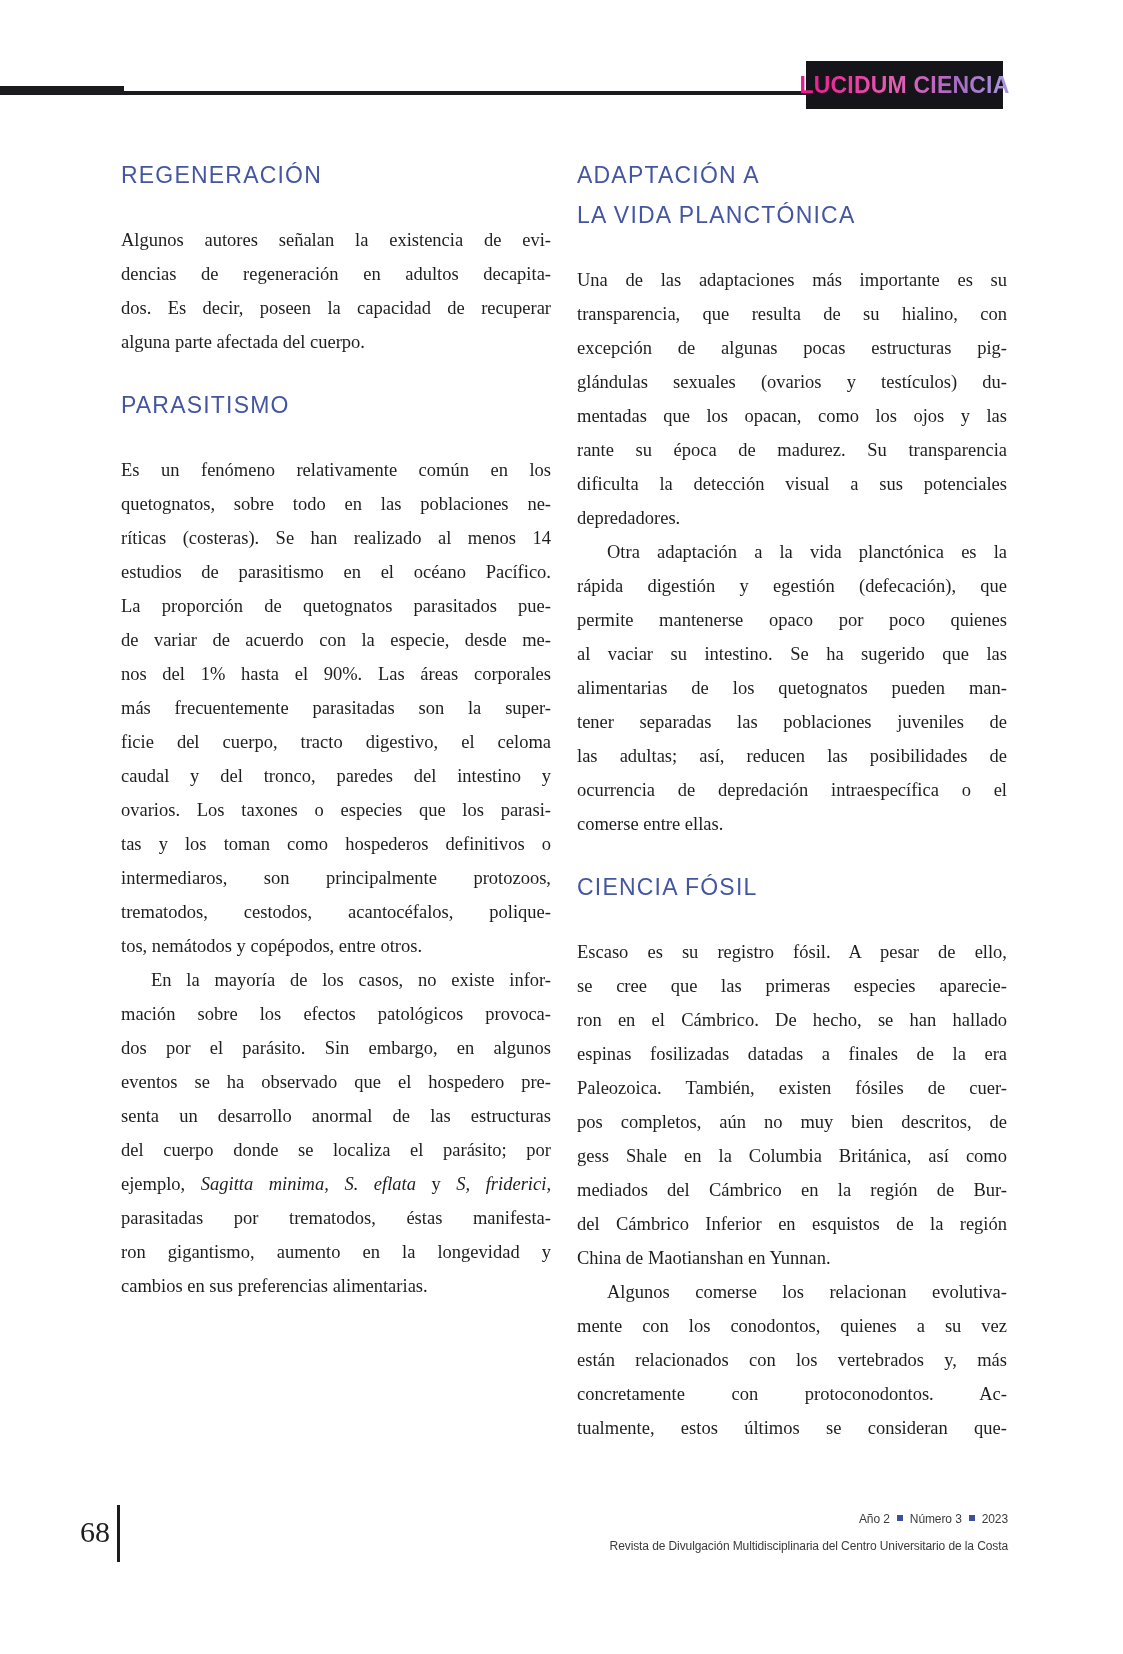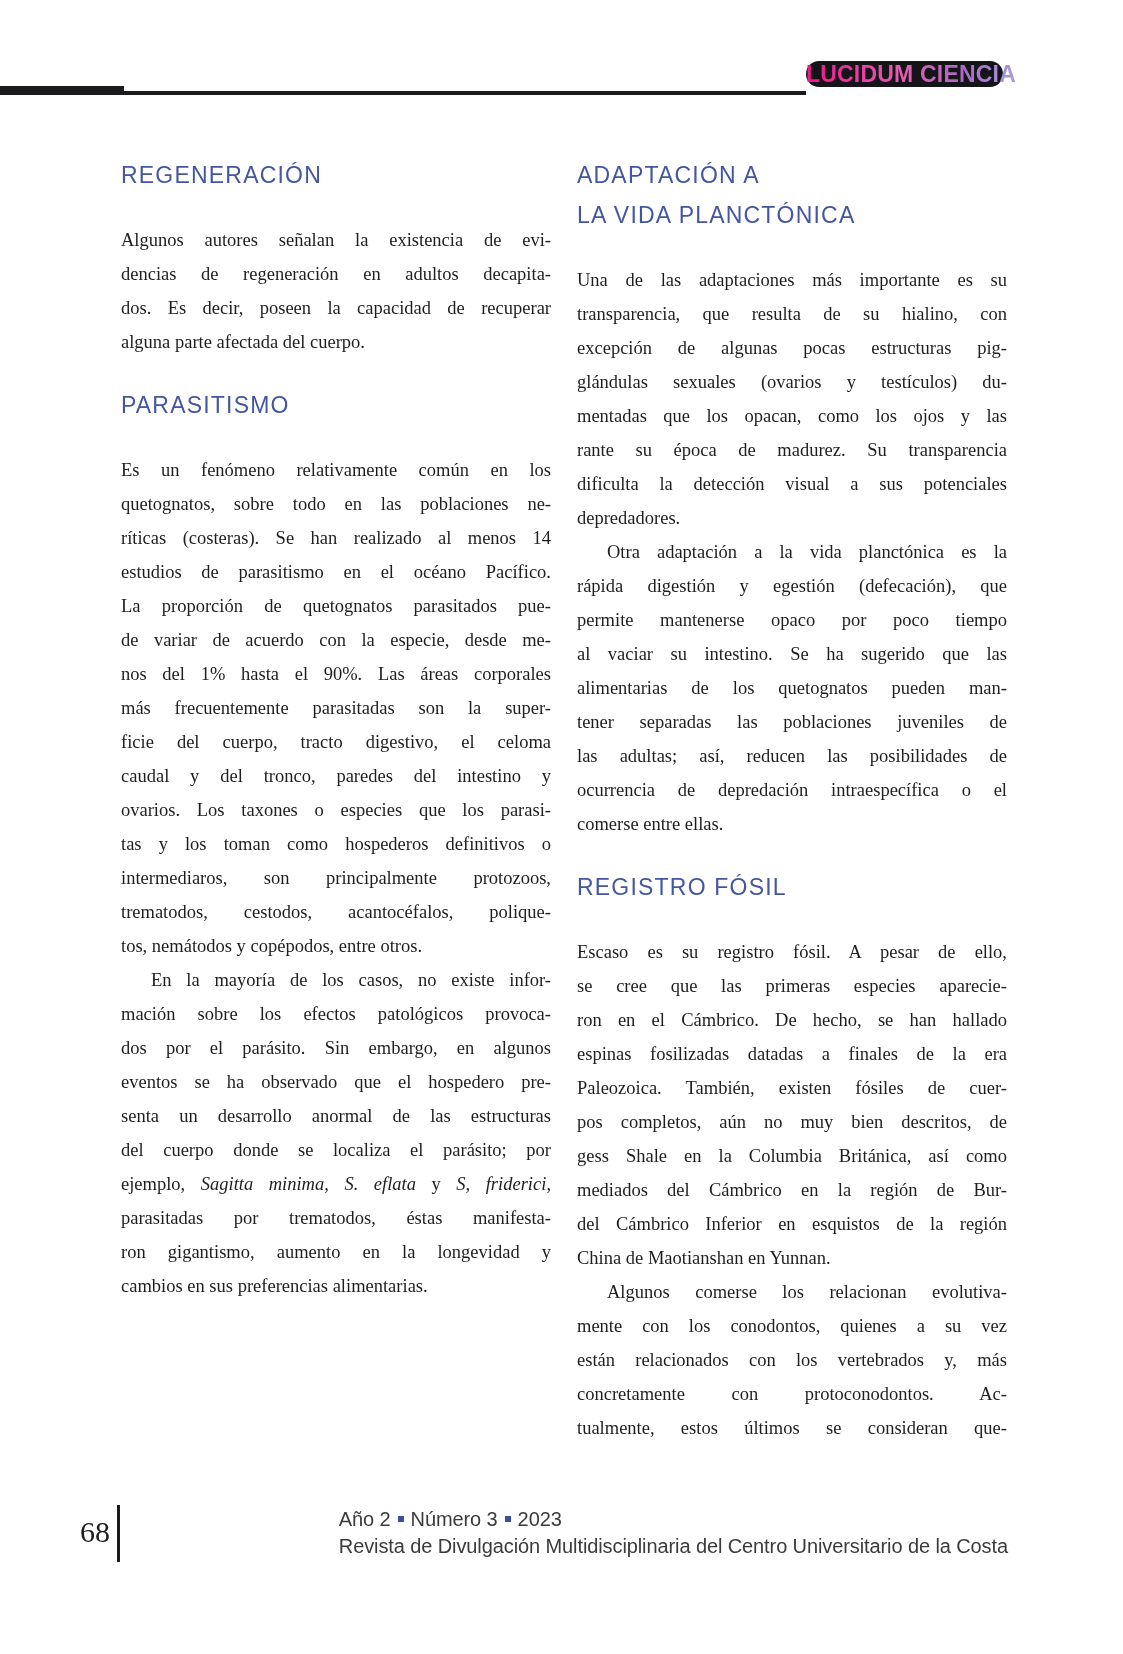--- a/index.html
+++ b/index.html
@@ -15,23 +15,23 @@
   
   .rule-thin{
     position:absolute;left:0;top:91px;width:806px;height:4px;
     background:#1b1b1d;
   }
   .rule-thick{
     position:absolute;left:0;top:86px;width:124px;height:9px;
     background:#1b1b1d;
   }
   .logo-box{
-    position:absolute;left:806px;top:61px;width:197px;height:26px;
+    position:absolute;left:806px;top:61px;width:197px;height:48px;
     background:var(--logo-bg, #151519);
-    display:flex;align-items:center;justify-content:flex-start;border-radius:17px;
+    display:flex;align-items:center;justify-content:center;
   }
   .logo-text{
     font-family:"Liberation Sans", sans-serif;
     font-weight:bold;
     font-size:23px;
     letter-spacing:0.2px;
     white-space:nowrap;
     background:linear-gradient(90deg,
       var(--logo-g1,#ee168e) 0%,
       var(--logo-g2,#e85cb2) 45%,
@@ -72,22 +72,23 @@
     text-align:right;
     font-size:30px;line-height:44px;
     color:#1e1e20;
   }
   .page-number-bar{
     position:absolute;left:117px;top:1505px;width:3px;height:57px;
     background:#1b1b1d;
   }
   .footer-right{
     position:absolute;right:115px;top:1506px;
+    text-align:right;
     font-family:"Liberation Sans", sans-serif;
-    font-size:20px;line-height:27px;
+    font-size:12px;line-height:27px;
     color:#3b3b3d;
     letter-spacing:-0.1px;
   }
   .sq{
     display:inline-block;width:6px;height:6px;
     background:var(--bullet-color,#3d4fa0);
     margin:0 7px 3px 7px;
     vertical-align:middle;
   }
 </style>
@@ -158,30 +159,30 @@
         <div class="line">excepción de algunas pocas estructuras pig-</div>
         <div class="line">glándulas sexuales (ovarios y testículos) du-</div>
         <div class="line">mentadas que los opacan, como los ojos y las</div>
         <div class="line">rante su época de madurez. Su transparencia</div>
         <div class="line">dificulta la detección visual a sus potenciales</div>
         <div class="line last">depredadores.</div>
       </div>
       <div class="para">
         <div class="line indent">Otra adaptación a la vida planctónica es la</div>
         <div class="line">rápida digestión y egestión (defecación), que</div>
-        <div class="line">permite mantenerse opaco por poco tiempo</div>
+        <div class="line">permite mantenerse opaco por poco quienes</div>
         <div class="line">al vaciar su intestino. Se ha sugerido que las</div>
         <div class="line">alimentarias de los quetognatos pueden man-</div>
         <div class="line">tener separadas las poblaciones juveniles de</div>
         <div class="line">las adultas; así, reducen las posibilidades de</div>
         <div class="line">ocurrencia de depredación intraespecífica o el</div>
         <div class="line last">comerse entre ellas.</div>
       </div>
       <div class="section-heading">
-        <div>REGISTRO FÓSIL</div>
+        <div>CIENCIA FÓSIL</div>
       </div>
       <div class="para">
         <div class="line">Escaso es su registro fósil. A pesar de ello,</div>
         <div class="line">se cree que las primeras especies aparecie-</div>
         <div class="line">ron en el Cámbrico. De hecho, se han hallado</div>
         <div class="line">espinas fosilizadas datadas a finales de la era</div>
         <div class="line">Paleozoica. También, existen fósiles de cuer-</div>
         <div class="line">pos completos, aún no muy bien descritos, de</div>
         <div class="line">gess Shale en la Columbia Británica, así como</div>
         <div class="line">mediados del Cámbrico en la región de Bur-</div>

